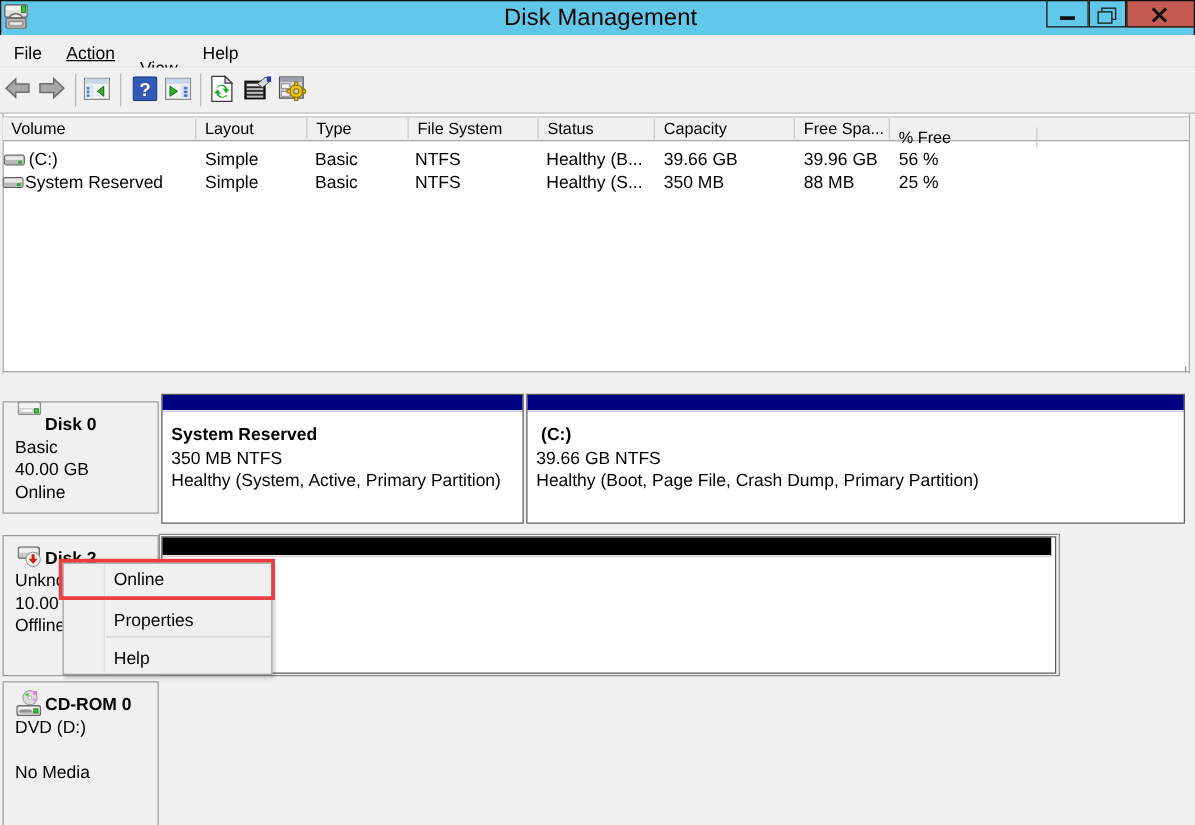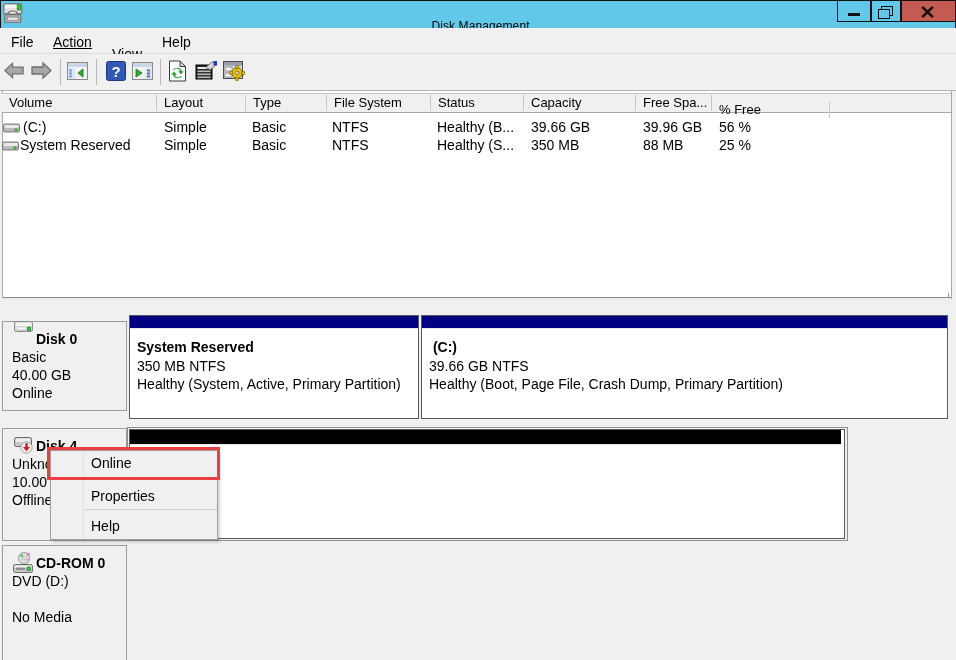--- a/index.html
+++ b/index.html
@@ -2,21 +2,21 @@
 <html><head>
 <meta charset="utf-8">
 <style>
   * { margin:0; padding:0; box-sizing:border-box; }
   html,body { width:956px; height:660px; overflow:hidden; }
   body { font-family:"Liberation Sans", sans-serif; font-size:14px; color:#000; background:#f0f0f0; position:relative; }
   .abs { position:absolute; }
 
   
   #titlebar { left:0; top:0; width:956px; height:28px; background:#61c8e9; border-top:1.5px solid #111; border-left:1.5px solid #111; border-right:1.5px solid #111; }
-  #title { left:5px; right:0; top:19px; text-align:center; font-size:12px; letter-spacing:0.1px; }
+  #title { left:5px; right:0; top:4px; text-align:center; font-size:19px; letter-spacing:0.1px; }
   .capbtn { top:0; height:22px; border:1.5px solid #111; background:#61c8e9; }
   #btnmin { left:837px; width:34px; }
   #btnmax { left:871px; width:30px; }
   #btnclose { left:901px; width:55px; background:#c45a52; }
 
   
   #menubar { left:0; top:28px; width:956px; height:26px; background:#f0f0f0; border-bottom:1px solid #dcdcdc; }
   .menuitem { top:33.5px; font-size:14px; }
 
   
@@ -211,21 +211,21 @@
 <div class="region abs" style="left:129px;top:315px;width:290px;height:104px;">
   <div class="navy"></div>
   <div class="rtext"><b>System Reserved</b><br>350 MB NTFS<br>Healthy (System, Active, Primary Partition)</div>
 </div>
 <div class="region abs" style="left:421px;top:315px;width:527px;height:104px;">
   <div class="navy"></div>
   <div class="rtext"><b>&nbsp;(C:)</b><br>39.66 GB NTFS<br>Healthy (Boot, Page File, Crash Dump, Primary Partition)</div>
 </div>
 
 <div class="labelbox abs" style="top:428px;height:113px;">
-  <div class="dtitle" style="padding-left:24px;">Disk 4</div>
+  <div class="dtitle" style="padding-left:24px;">Disk 2</div>
   <div>Unknown</div>
   <div>10.00 GB</div>
   <div>Offline&nbsp;</div>
 </div>
 <svg class="abs" style="left:14px;top:437px;" width="20" height="17" viewBox="0 0 20 17">
   <rect x="0.5" y="0.5" width="17" height="9" rx="1.8" fill="#c9c9c9" stroke="#6a6a6a"></rect>
   <rect x="1.5" y="1.5" width="15" height="3.6" rx="1.2" fill="#efefef"></rect>
   <circle cx="12.5" cy="10.5" r="5.7" fill="#ececec" stroke="#9a9a9a" stroke-width="0.9"></circle>
   <path d="M11.3 6.3 L13.7 6.3 L13.7 10 L16 10 L12.5 14.2 L9 10 L11.3 10 Z" fill="#cf1d1d"></path>
 </svg>

